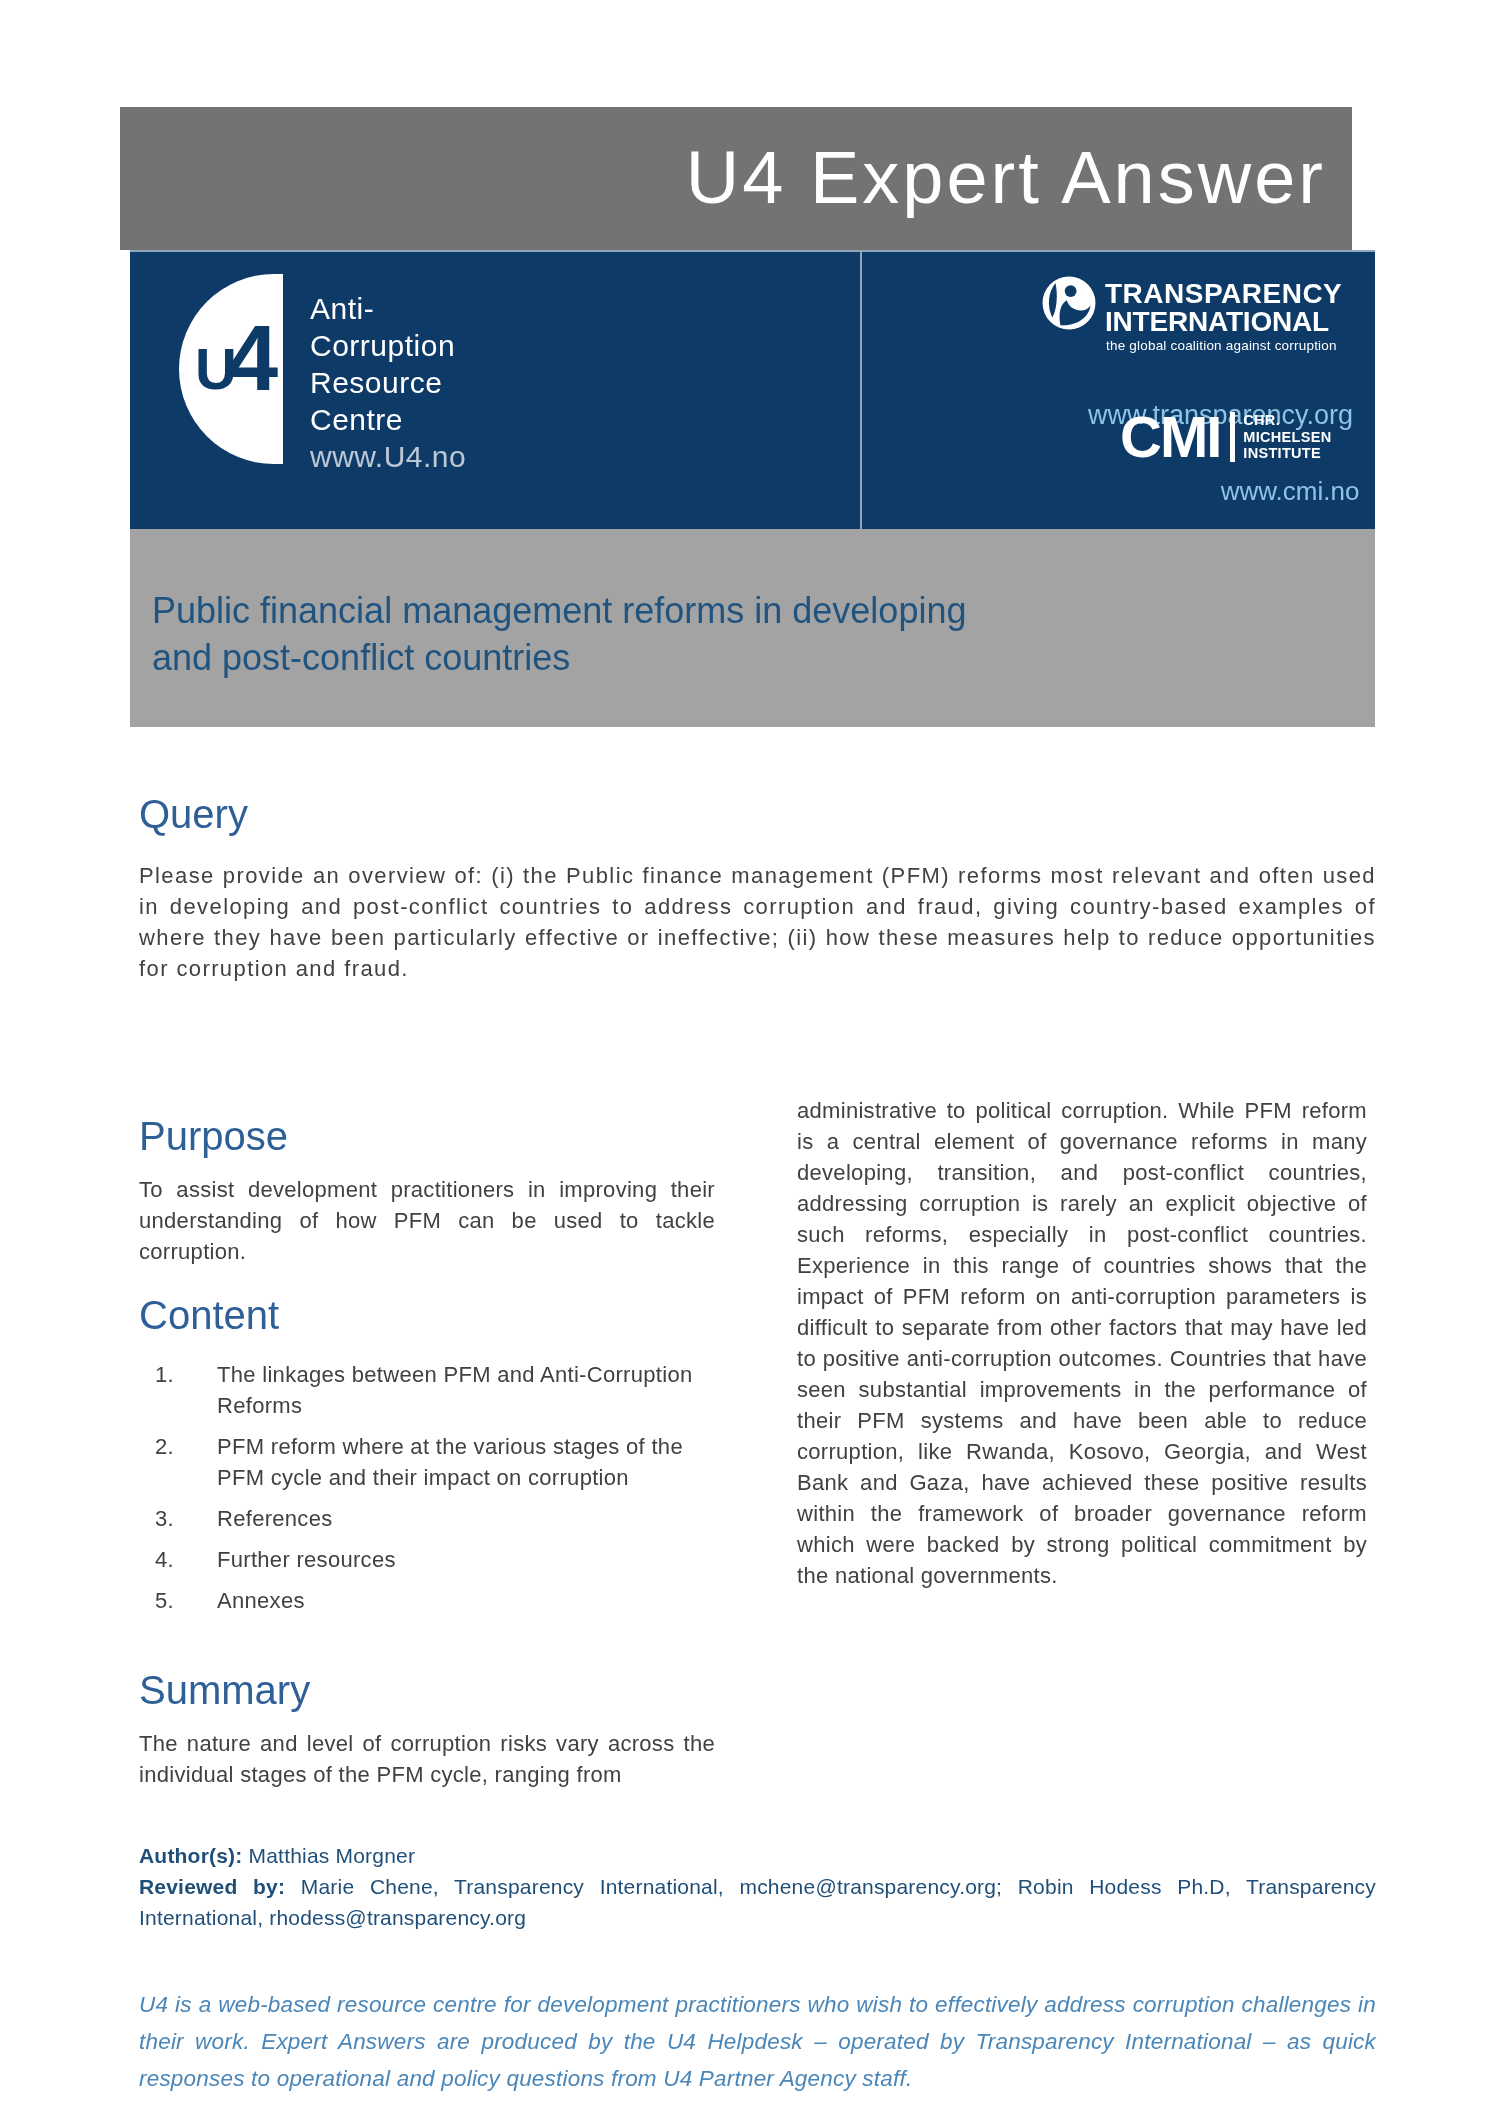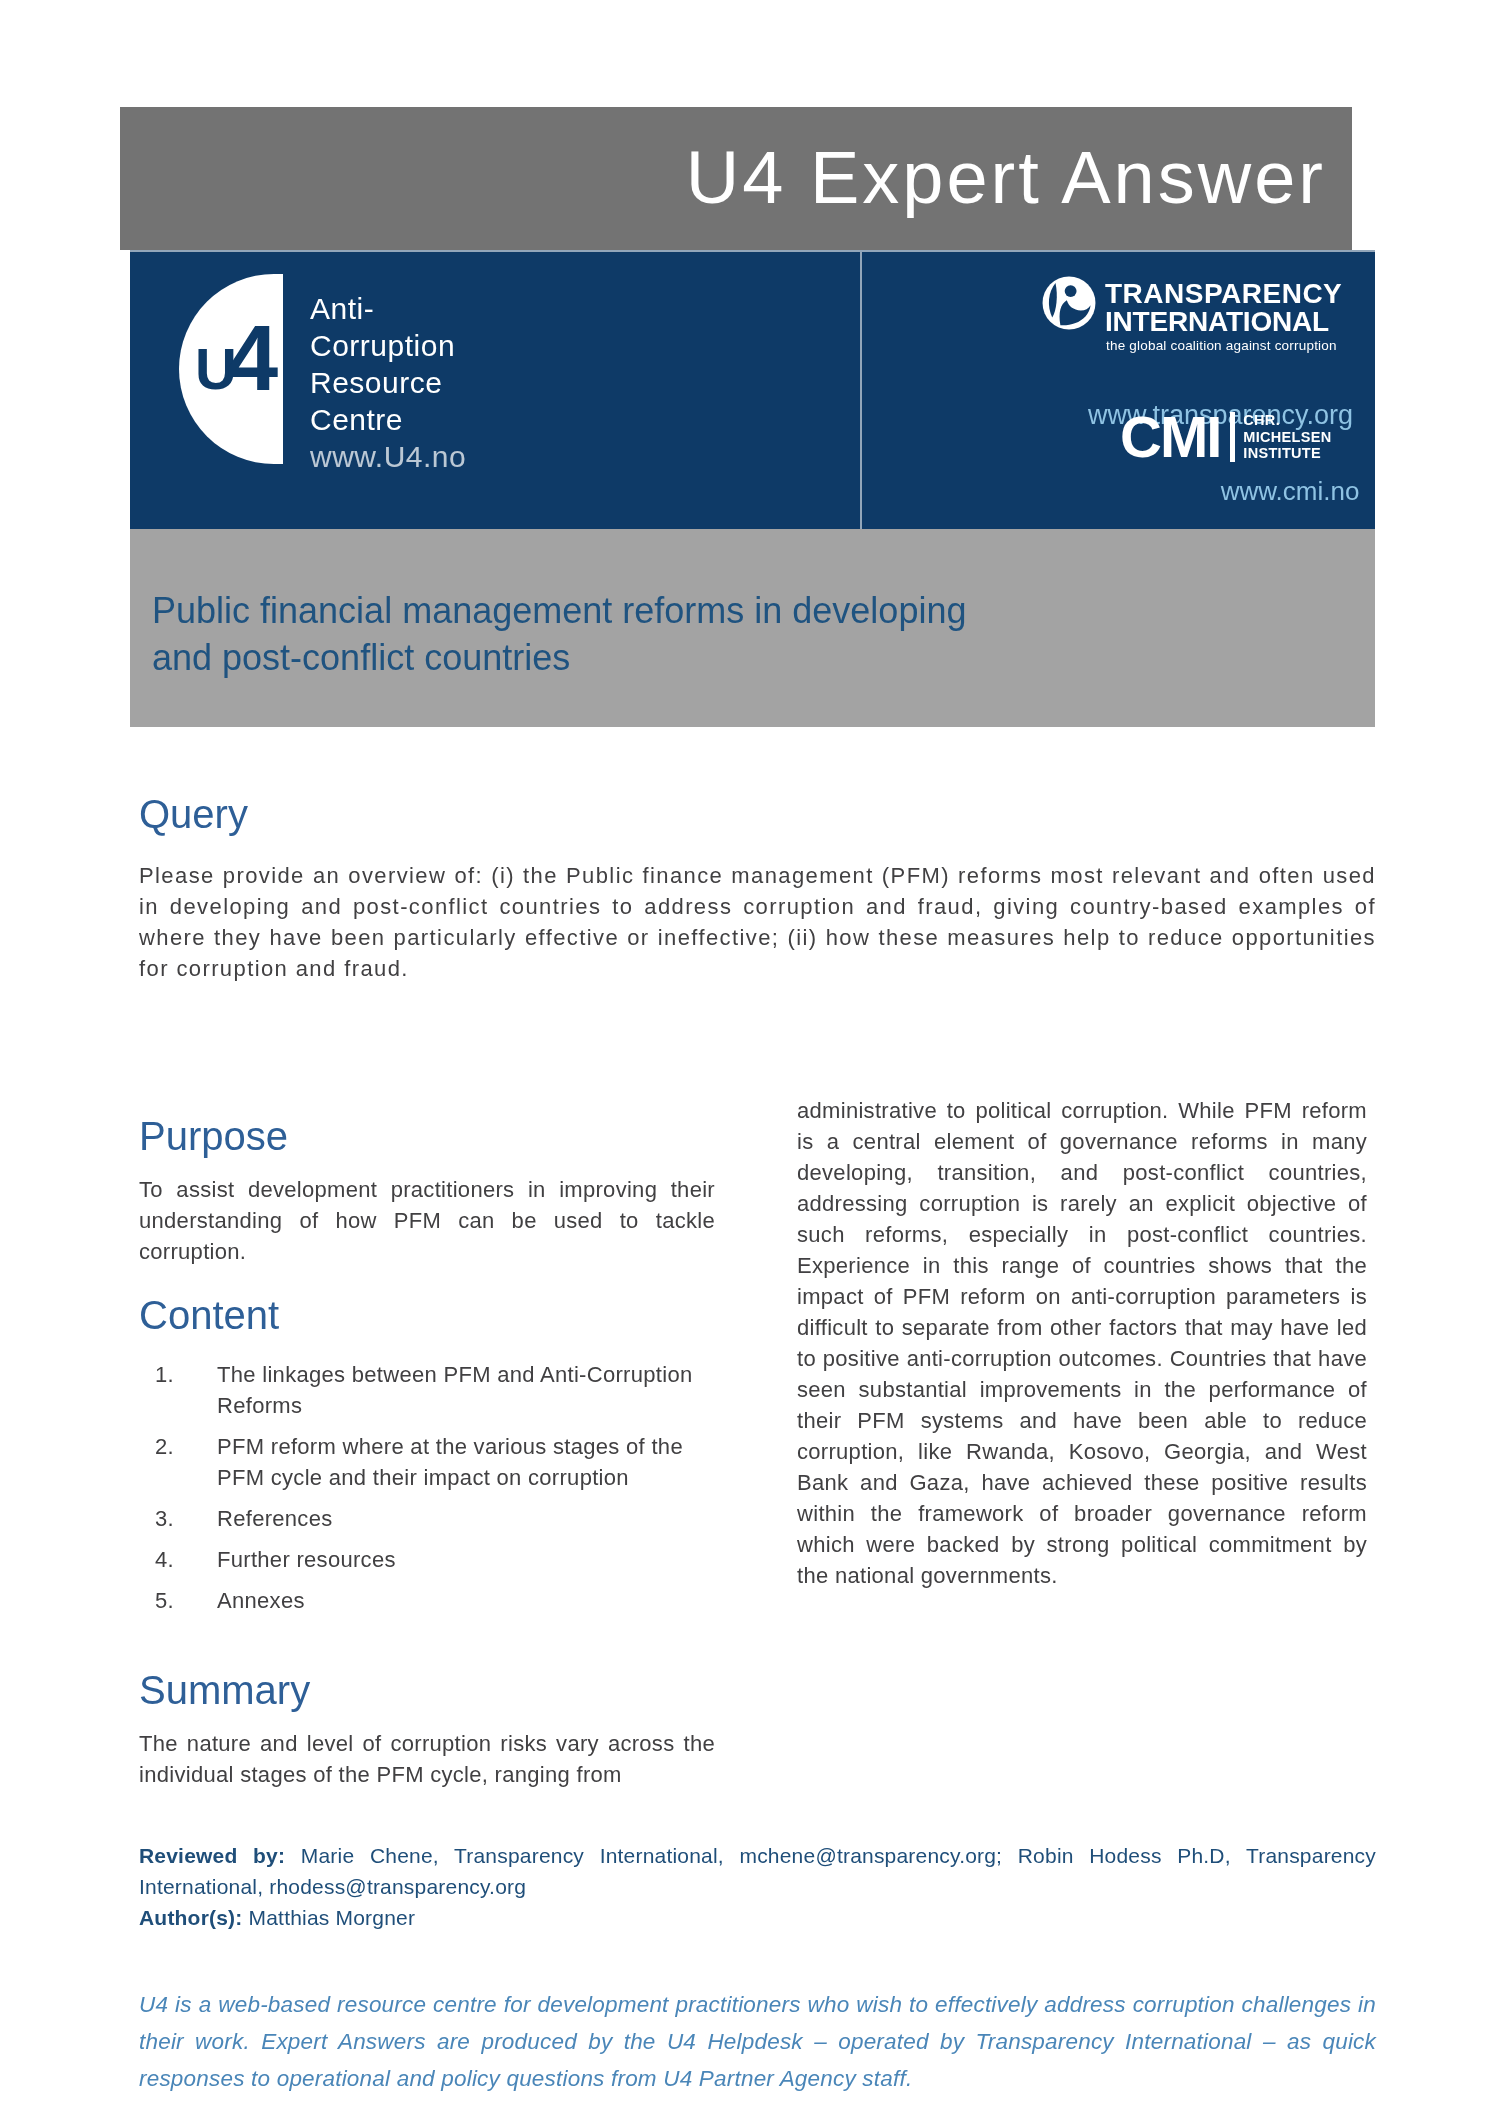--- a/index.html
+++ b/index.html
@@ -174,17 +174,17 @@
 
   <h2 class="sec h-summary">Summary</h2>
   <p class="body">The nature and level of corruption risks vary across the individual stages of the PFM cycle, ranging from</p>
 </div>
 
 <div class="col-right">
   <p class="body">administrative to political corruption. While PFM reform is a central element of governance reforms in many developing, transition, and post-conflict countries, addressing corruption is rarely an explicit objective of such reforms, especially in post-conflict countries. Experience in this range of countries shows that the impact of PFM reform on anti-corruption parameters is difficult to separate from other factors that may have led to positive anti-corruption outcomes. Countries that have seen substantial improvements in the performance of their PFM systems and have been able to reduce corruption, like Rwanda, Kosovo, Georgia, and West Bank and Gaza, have achieved these positive results within the framework of broader governance reform which were backed by strong political commitment by the national governments.</p>
 </div>
 
 <div class="footer">
+  <p><span class="b">Author(s):</span> <span>Matthias Morgner</span></p>
   <p><span class="b">Reviewed by:</span> <span>Marie Chene, Transparency International, mchene@transparency.org; Robin Hodess Ph.D, Transparency International, rhodess@transparency.org</span></p>
-  <p><span class="b">Author(s):</span> <span>Matthias Morgner</span></p>
 </div>
 
 <p class="note">U4 is a web-based resource centre for development practitioners who wish to effectively address corruption challenges in their work. Expert Answers are produced by the U4 Helpdesk – operated by Transparency International – as quick responses to operational and policy questions from U4 Partner Agency staff.</p>
 
 </body></html>

